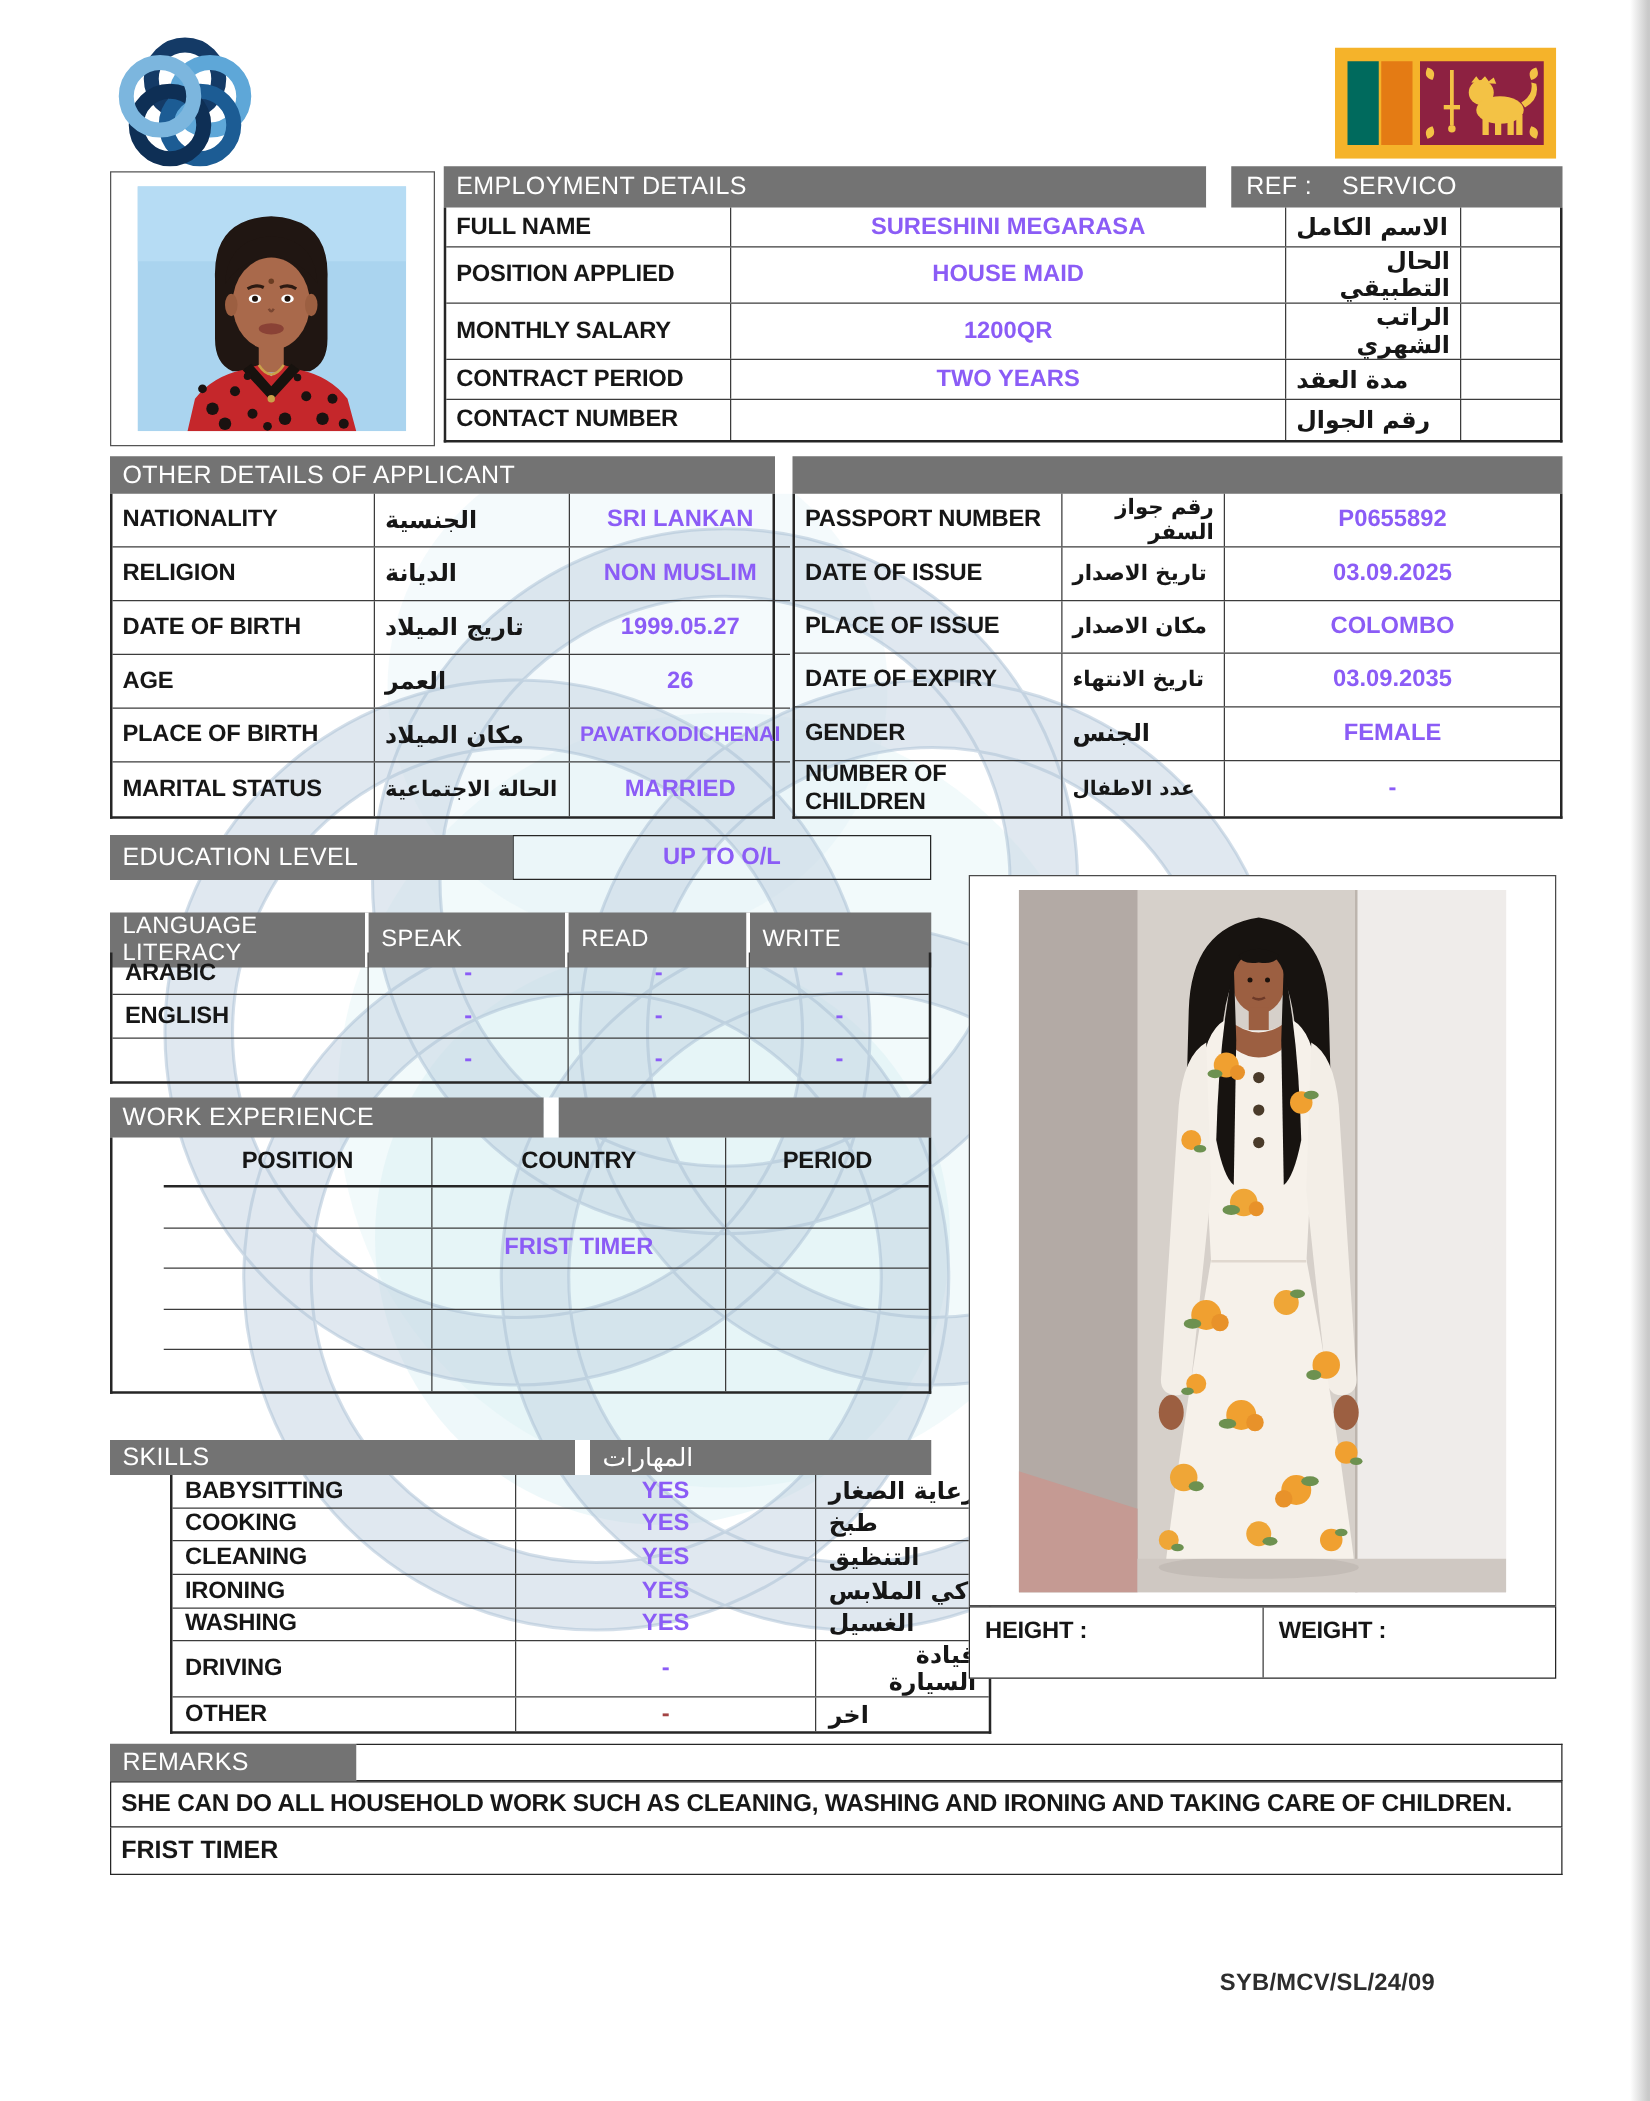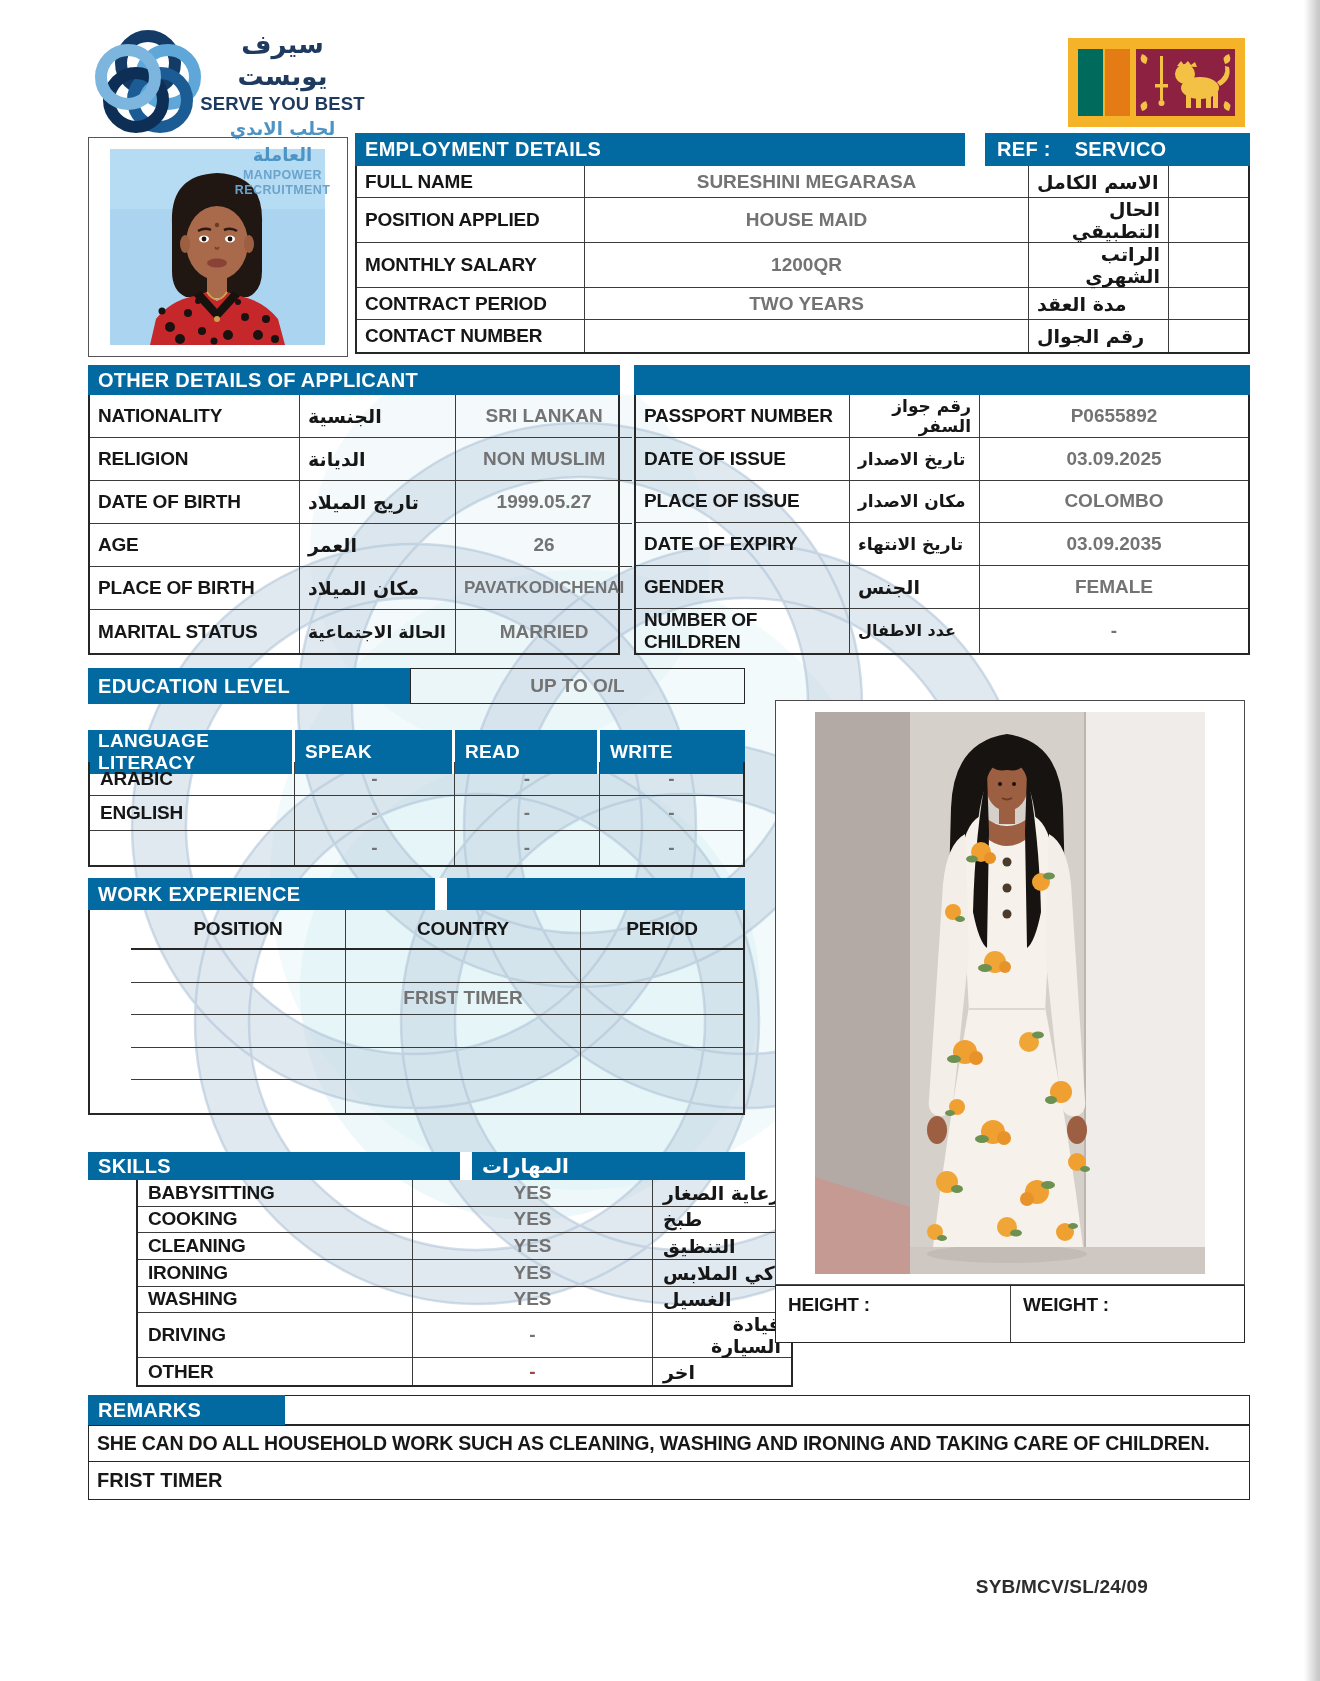--- a/index.html
+++ b/index.html
@@ -1,24 +1,24 @@
 <!DOCTYPE html>
 <html><head>
 <meta charset="utf-8">
 <style>
   html,body{margin:0;padding:0;}
   body{font-family:"Liberation Sans",sans-serif;background:#ffffff;}
   #page{position:relative;width:1320px;height:1681px;background:#fff;overflow:hidden;}
   .layer{position:absolute;z-index:2;}
   
-  .navybar{background:#0369a1;color:#fff;font-weight:700;font-size:20px;letter-spacing:.3px;
+  .navybar{background:#737373;color:#fff;font-weight:400;font-size:20px;letter-spacing:.3px;
            display:flex;align-items:center;padding-left:10px;box-sizing:border-box;}
   .ar{direction:rtl;font-family:"DejaVu Sans",sans-serif;}
   .lbl{font-weight:700;font-size:19px;color:#161616;letter-spacing:-.2px;}
-  .val{font-weight:700;font-size:19px;color:#737373;}
+  .val{font-weight:700;font-size:19px;color:#8b5cf6;}
   .cell{display:flex;align-items:center;box-sizing:border-box;background:transparent;}
   .c-line{border-right:1px solid #3c3c3c;}
   .tbl{border:2px solid #262626;border-top:none;box-sizing:border-box;}
   .center{justify-content:center;text-align:center;}
   .right{justify-content:flex-end;text-align:right;}
   
   #logo-icon{position:absolute;left:92px;top:26px;}
   #logo-text{position:absolute;left:200px;top:28px;width:165px;text-align:center;}
   #logo-text .l1{font-family:"DejaVu Sans",sans-serif;direction:rtl;font-weight:700;font-size:26px;color:#1e3a5e;line-height:32px;}
   #logo-text .l2{font-weight:700;font-size:18.5px;color:#1e3a5e;line-height:24px;letter-spacing:.2px;}
@@ -121,26 +121,20 @@
 
   <svg id="logo-icon" class="layer" width="112" height="112" viewBox="0 0 112 112">
     <g fill="none" stroke-width="12">
       <circle cx="56" cy="37" r="27" stroke="#143a66"></circle>
       <circle cx="76" cy="51" r="27" stroke="#5ea7d8"></circle>
       <circle cx="68" cy="74" r="27" stroke="#1c5c94"></circle>
       <circle cx="44" cy="74" r="27" stroke="#0e2f55"></circle>
       <circle cx="36" cy="51" r="27" stroke="#7cb6de"></circle>
     </g>
   </svg>
-  <div id="logo-text" class="layer">
-    <div class="l1">سيرف يوبست</div>
-    <div class="l2">SERVE YOU BEST</div>
-    <div class="l3">لجلب الايدي العاملة</div>
-    <div class="l4">MANPOWER RECRUITMENT</div>
-  </div>
 
   <svg class="layer" style="left:1068px;top:38px;" width="177" height="89" viewBox="0 0 177 89">
     <rect width="177" height="89" fill="#f5b32a"></rect>
     <rect x="10" y="11" width="25" height="67" fill="#006a5d"></rect>
     <rect x="37" y="11" width="25" height="67" fill="#e47b14"></rect>
     <rect x="68" y="11" width="99" height="67" fill="#8d2141"></rect>
     <g fill="#f3c245">
       <path d="M74,16 q8,2 4,10 q-8,-2 -4,-10z"></path>
       <path d="M161,16 q-8,2 -4,10 q8,-2 4,-10z"></path>
       <path d="M74,73 q8,-2 4,-10 q-8,2 -4,10z"></path>

